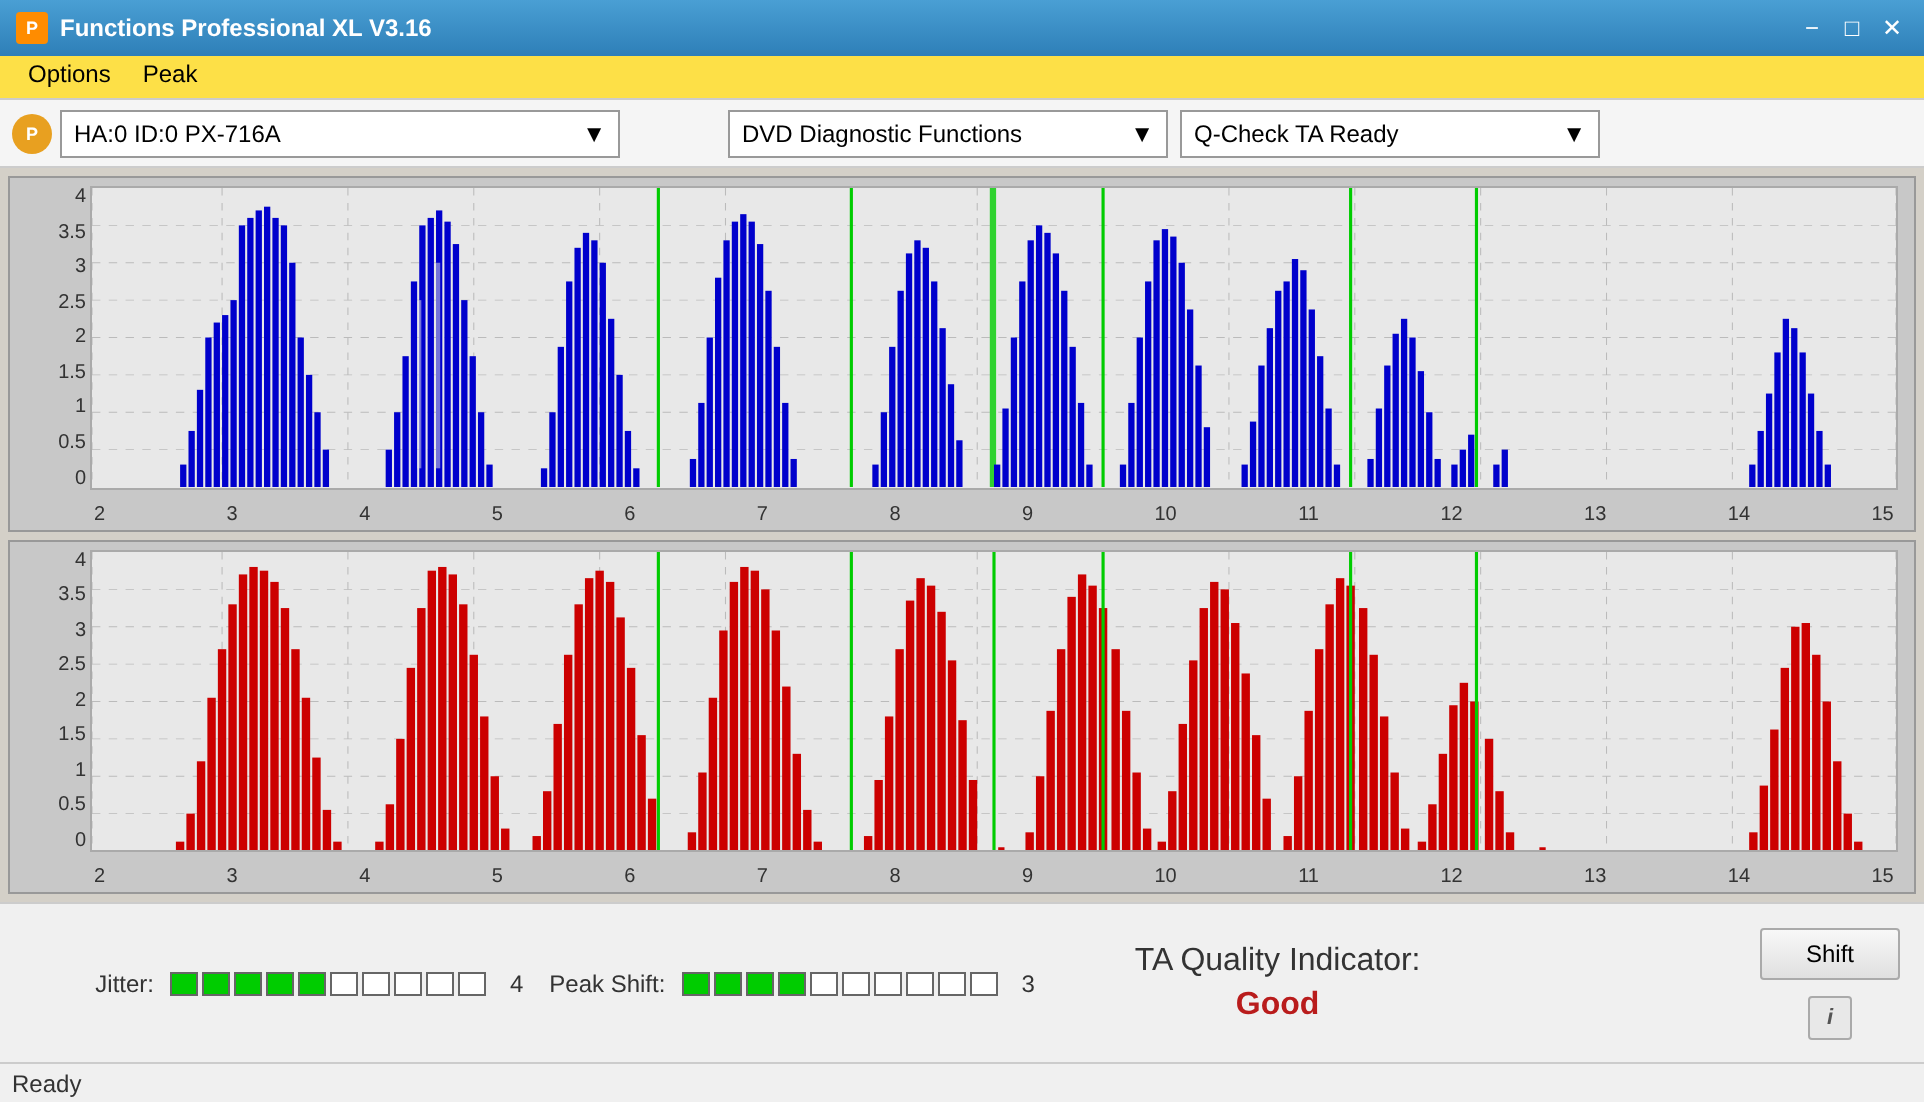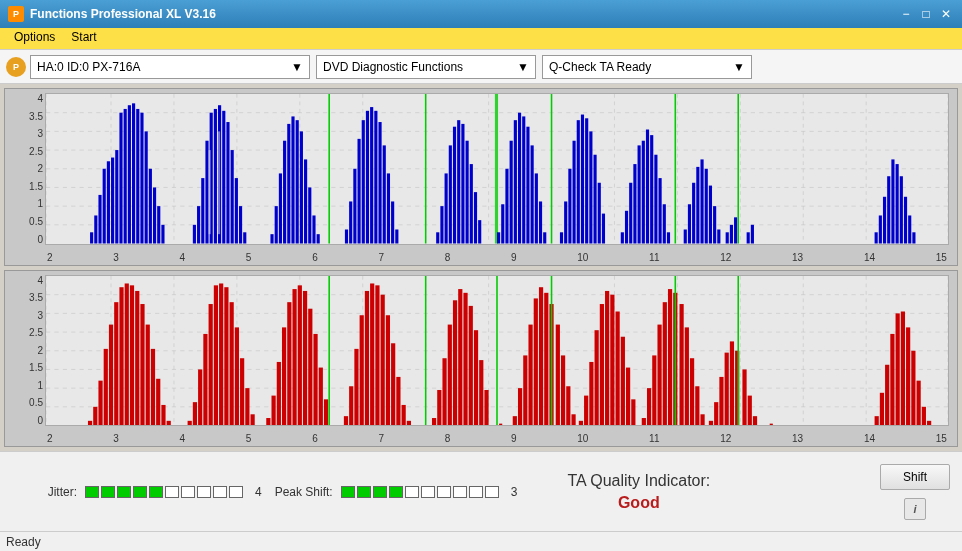--- a/index.html
+++ b/index.html
@@ -308,34 +308,34 @@
   </div>
   <div id="titlebar-controls">
     <button class="titlebar-btn">−</button>
     <button class="titlebar-btn">□</button>
     <button class="titlebar-btn">✕</button>
   </div>
 </div>
 
 <div id="menubar">
   <div class="menu-item">Options</div>
-  <div class="menu-item">Start</div>
+  <div class="menu-item">Peak</div>
 </div>
 
 <div id="toolbar">
   <div class="drive-select">
     <div class="drive-icon">
       <span>P</span>
     </div>
     <div class="fake-select" style="min-width:280px;">
       <span>HA:0 ID:0  PX-716A</span>
       <span>▼</span>
     </div>
   </div>
-  <div class="fake-select" style="min-width:220px;">
+  <div class="fake-select" style="min-width:220px;margin-left:48px;">
     <span>DVD Diagnostic Functions</span>
     <span>▼</span>
   </div>
   <div class="fake-select" style="min-width:210px;">
     <span>Q-Check TA Ready</span>
     <span>▼</span>
   </div>
 </div>
 
 <div id="main">

